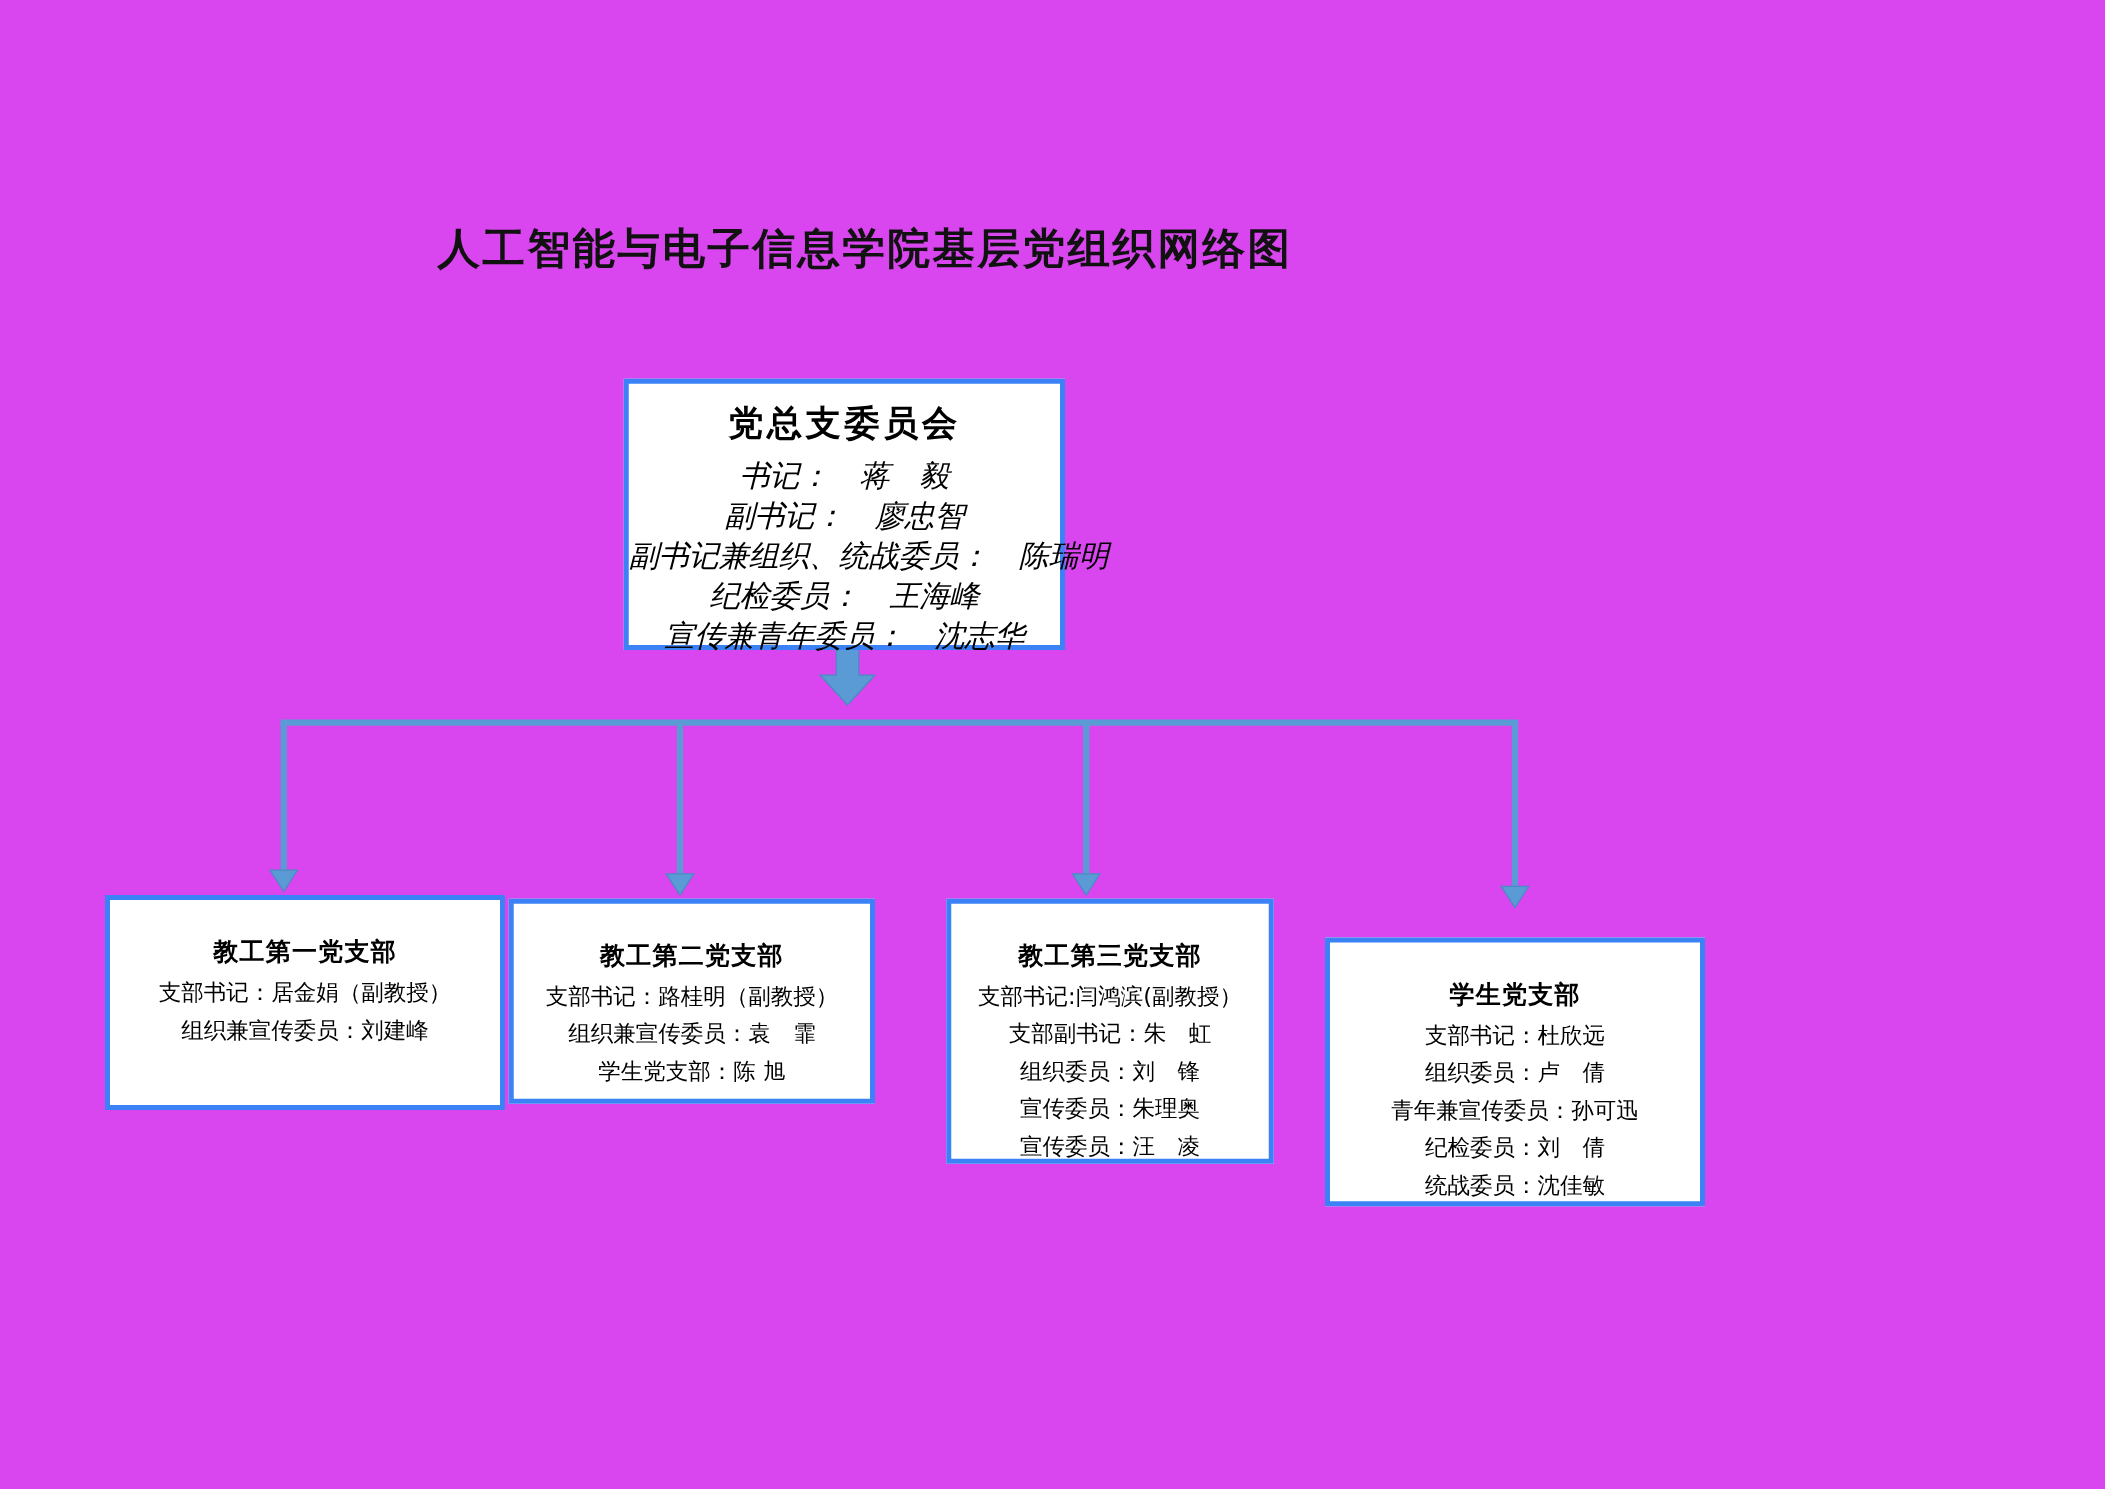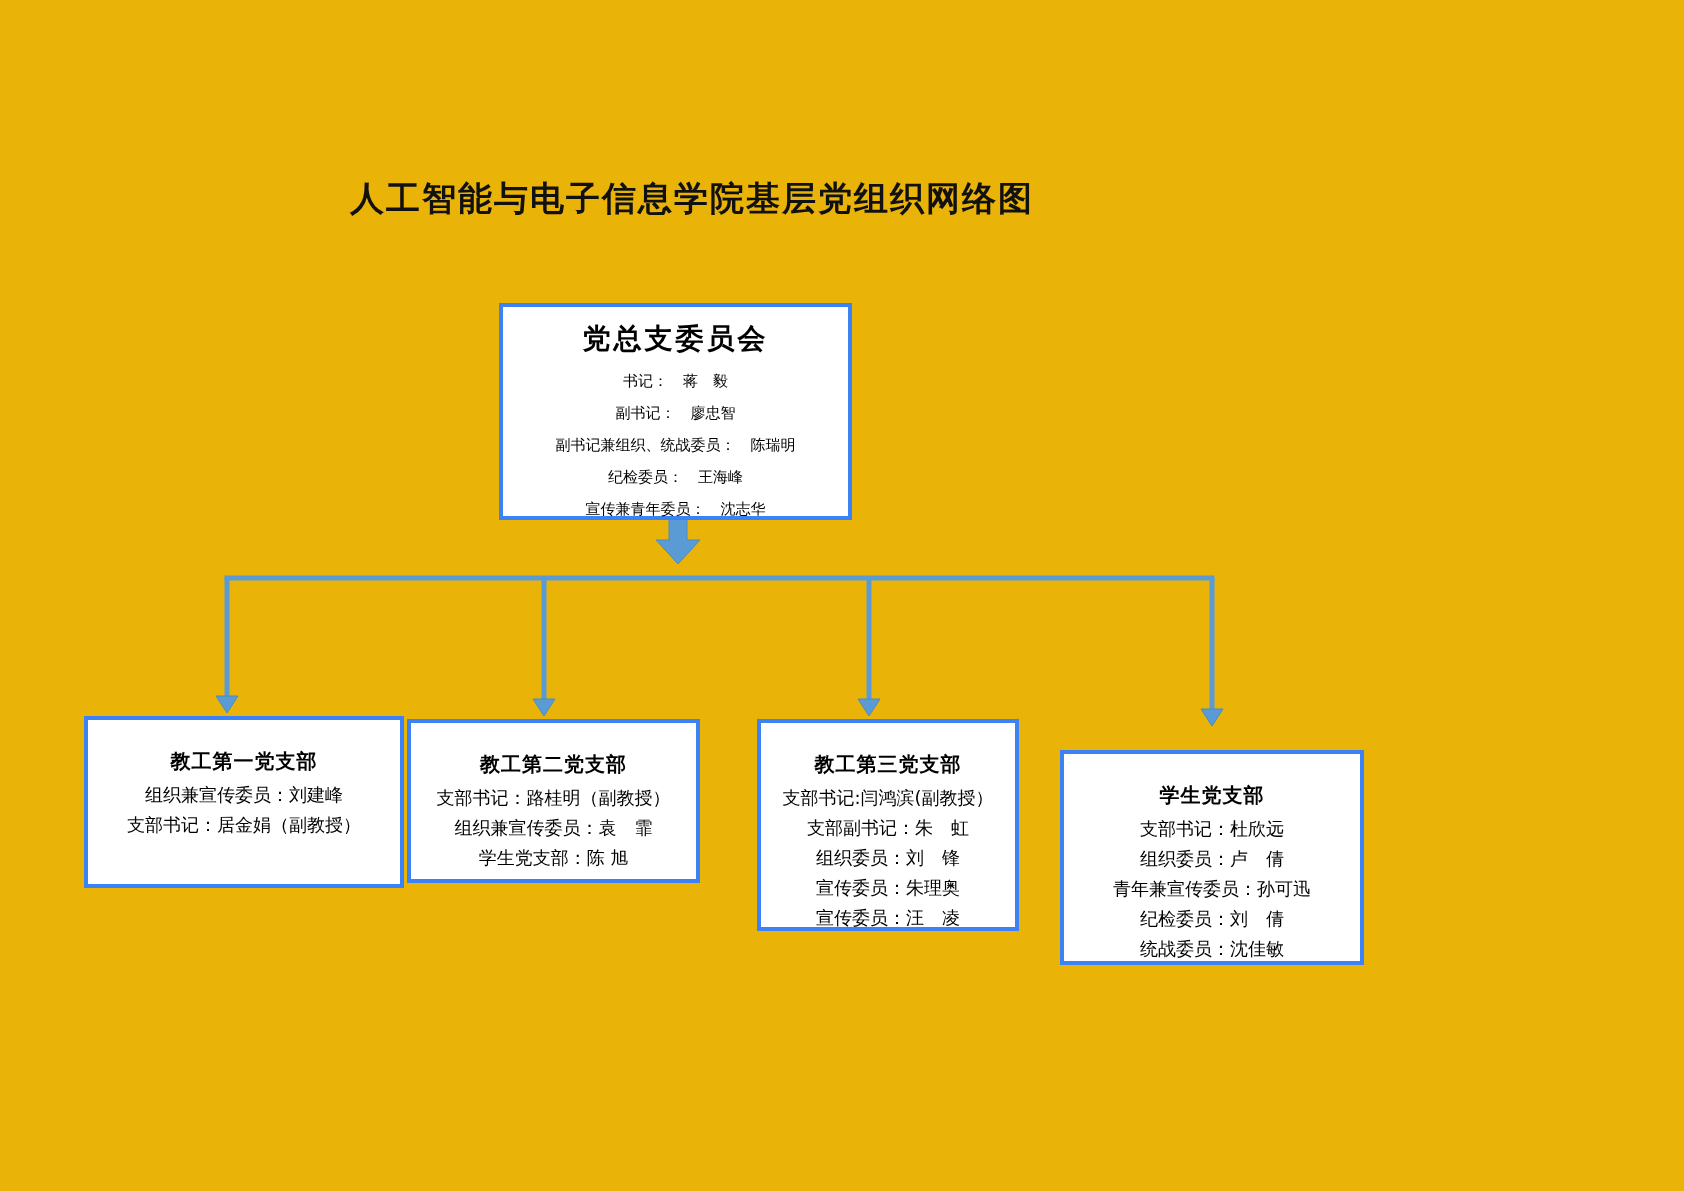--- a/index.html
+++ b/index.html
@@ -1,31 +1,31 @@
 <!DOCTYPE html>
 <html><head>
 <meta charset="utf-8">
 <style>
   html,body{margin:0;padding:0;background:#ffffff;}
   .canvas{
-    position:relative;width:1684px;height:1191px;background:#eab308;overflow:hidden;
+    position:relative;width:1684px;height:1191px;background:#d946ef;overflow:hidden;
     font-family:"DejaVu Sans","Liberation Sans",sans-serif;color:#000;
   }
   .title{
     position:absolute;left:350px;top:176px;margin:0;
     font-size:34px;font-weight:700;letter-spacing:2px;white-space:nowrap;color:#111;
   }
   .connectors{position:absolute;left:0;top:0;width:1684px;height:1191px;}
   .box{
     position:absolute;box-sizing:border-box;border:4px solid #3b82f6;background:#fff;
     text-align:center;
   }
   .root-box{left:499px;top:303px;width:353px;height:217px;padding-top:12px;}
   .root-title{font-size:28px;font-weight:700;line-height:40px;margin-bottom:6px;letter-spacing:3px;}
-  .root-box .member{font-size:15px;line-height:32px;white-space:nowrap;}
+  .root-box .member{font-size:24px;line-height:32px;white-space:nowrap;font-style:italic;}
   .branch-box{padding-top:26px;}
   .branch-title{font-size:20px;font-weight:700;line-height:30px;margin-bottom:4px;letter-spacing:1px;}
   .branch-box .member{font-size:18px;line-height:30px;white-space:nowrap;}
   .b1{left:84px;top:716px;width:320px;height:172px;}
   .b2{left:407px;top:719px;width:293px;height:164px;text-align:center;}
   .b3{left:757px;top:719px;width:262px;height:212px;}
   .b4{left:1060px;top:730px;width:304px;height:215px;margin-top:20px;}
   .blue-line{stroke:#5b9bd5;stroke-width:5;fill:none;}
   .blue-fill{fill:#5b9bd5;stroke:#4a8bc4;stroke-width:1;}
 </style>
@@ -59,22 +59,22 @@
     <div class="root-title">党总支委员会</div>
     <div class="member">书记：　蒋　毅</div>
     <div class="member">副书记：　廖忠智</div>
     <div class="member">副书记兼组织、统战委员：　陈瑞明</div>
     <div class="member">纪检委员：　王海峰</div>
     <div class="member">宣传兼青年委员：　沈志华</div>
   </div>
 
   <div class="box branch-box b1">
     <div class="branch-title">教工第一党支部</div>
+    <div class="member">支部书记：居金娟（副教授）</div>
     <div class="member">组织兼宣传委员：刘建峰</div>
-    <div class="member">支部书记：居金娟（副教授）</div>
   </div>
 
   <div class="box branch-box b2">
     <div class="branch-title">教工第二党支部</div>
     <div class="member">支部书记：路桂明（副教授）</div>
     <div class="member">组织兼宣传委员：袁　霏</div>
     <div class="member">学生党支部：陈 旭</div>
   </div>
 
   <div class="box branch-box b3">

